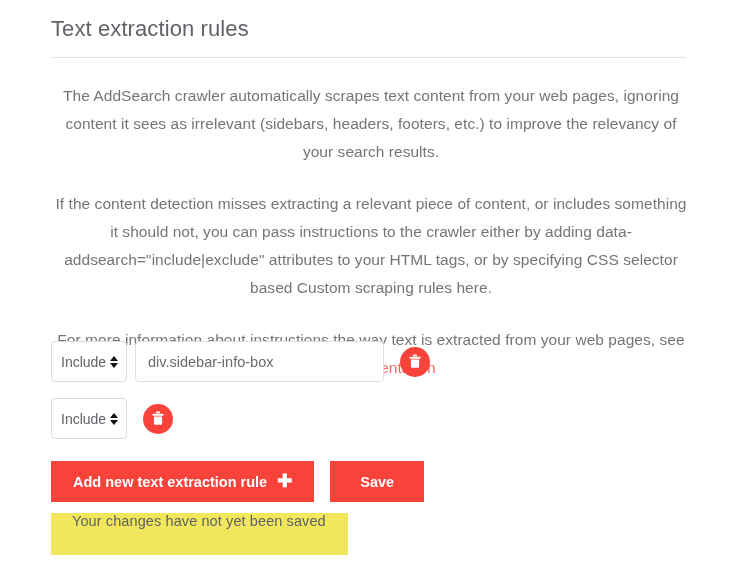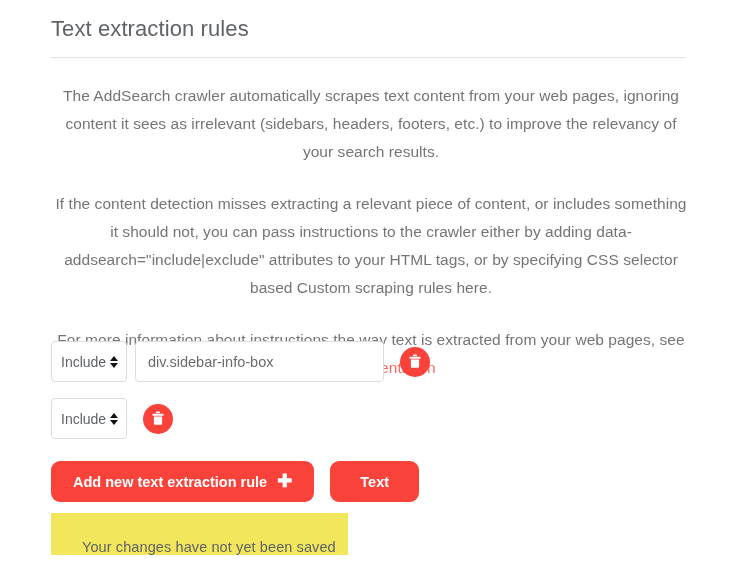--- a/index.html
+++ b/index.html
@@ -156,21 +156,21 @@
     position: absolute;
     left: 51px;
     top: 461px;
     display: flex;
     align-items: flex-start;
   }
   .btn {
     background: #f9423a;
     color: #ffffff;
     border: none;
-    border-radius: 9px;
+    border-radius: 0;
     font-family: "Liberation Sans", sans-serif;
     font-size: 14.5px;
     font-weight: 700;
     height: 41px;
     cursor: pointer;
     display: inline-flex;
     align-items: center;
     justify-content: center;
     white-space: nowrap;
   }
@@ -192,22 +192,22 @@
 
   
   .notice {
     position: absolute;
     left: 51px;
     top: 513px;
     width: 297px;
     height: 42px;
     background: #f2e75c;
     display: flex;
-    align-items: flex-end;
-    padding-left: 31px;
+    align-items: flex-start;
+    padding-left: 21px;
     box-sizing: border-box;
   }
   .notice-text {
     font-size: 14.5px;
     color: #5f6368;
     letter-spacing: 0.1px;
   }
 </style>
 </head>
 <body>
@@ -266,20 +266,20 @@
       </button>
     </div>
 
   </div>
 
   <div class="actions">
     <button class="btn btn-add">
       <span>Add new text extraction rule</span>
       <span class="plus">✚</span>
     </button>
-    <button class="btn btn-save">Text</button>
+    <button class="btn btn-save">Save</button>
   </div>
 
   <div class="notice">
     <span class="notice-text">Your changes have not yet been saved</span>
   </div>
 
 </div>
 
 </body></html>

